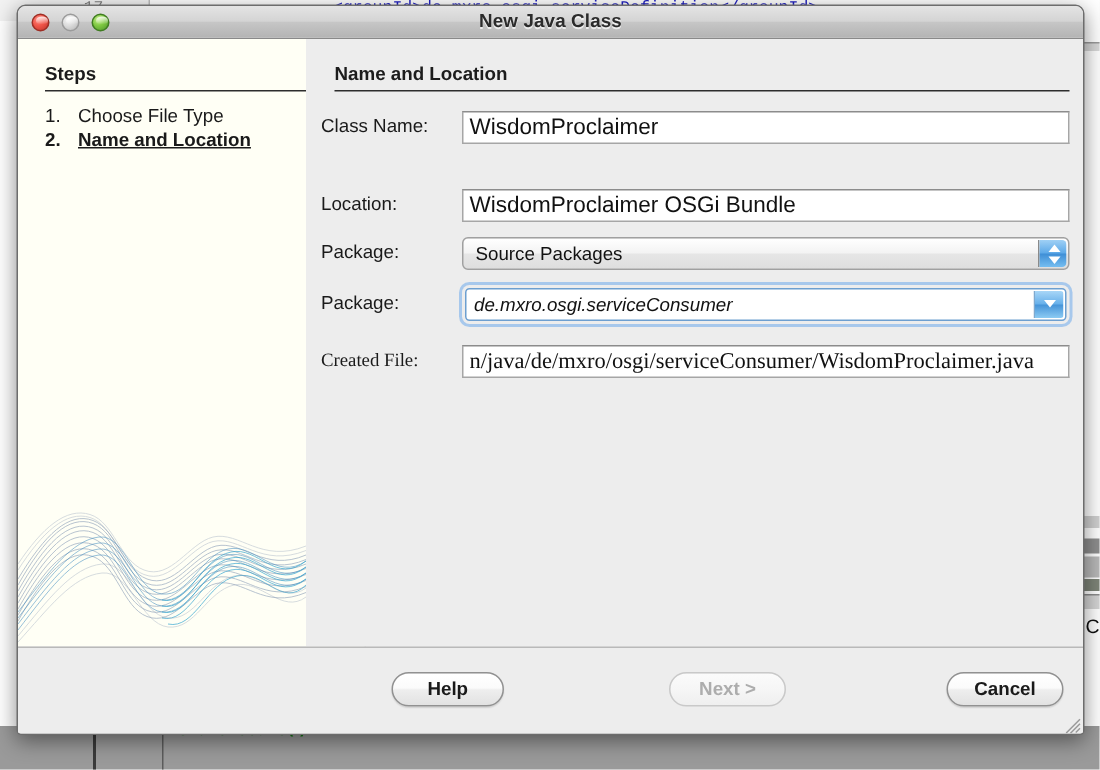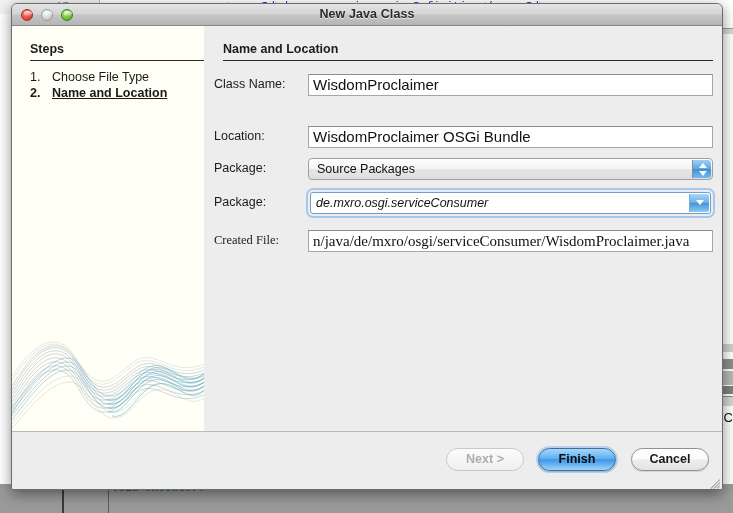--- a/index.html
+++ b/index.html
@@ -409,22 +409,22 @@
 
       <div class="field-row" style="top:204px;font-family:Liberation Serif, serif;">
         <div class="field-label">Created File:</div>
         <div class="field-ctl">
           <div class="textfield" style="background:#ffffff;">n/java/de/mxro/osgi/serviceConsumer/WisdomProclaimer.java</div>
         </div>
       </div>
     </div>
 
     <div id="buttonbar">
+      <div class="btn" id="btn-help">Help</div>
       <div class="btn disabled" id="btn-next">Next &gt;</div>
-      <div class="btn default" id="btn-finish">Finish</div>
       <div class="btn" id="btn-cancel">Cancel</div>
 
       <div id="resize-grip">
         <i style="top:12px;width:4px;"></i>
         <i style="top:9px;width:9px;"></i>
         <i style="top:6px;width:13px;"></i>
       </div>
     </div>
 
   </div>

